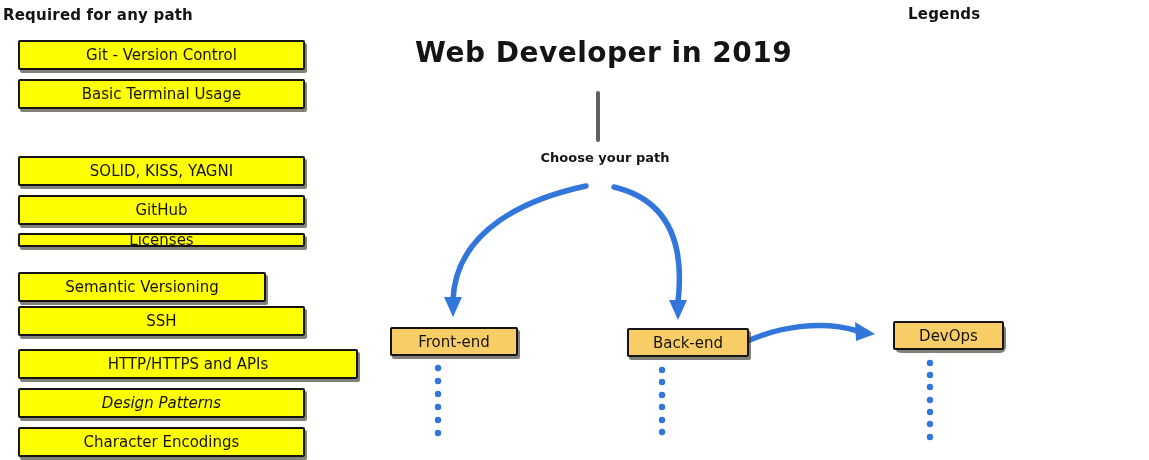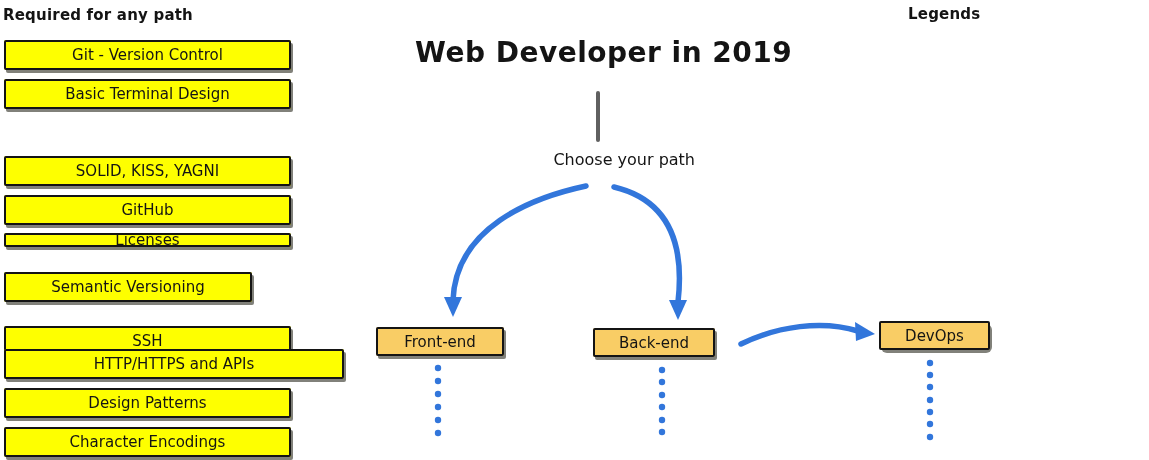--- a/index.html
+++ b/index.html
@@ -18,20 +18,21 @@
     letter-spacing:0.2px;
     white-space:nowrap;
   }
   
   .node{
     position:absolute;
     box-sizing:border-box;
     padding:0;
     border-radius:2px;
     box-shadow:2px 3px 0 rgba(62,62,50,0.65);
+    margin-left:14px;
   }
   .node .inner{
     box-sizing:border-box;
     width:100%;height:100%;
     border:2px solid #141414;
     border-radius:2px;
     display:flex;align-items:center;justify-content:center;
     font-size:15px;
     white-space:nowrap;
     cursor:pointer;
@@ -44,23 +45,23 @@
     left:415px;top:36px;width:370px;
     text-align:center;
     font-size:28px;
     font-weight:bold;
     letter-spacing:0.5px;
     white-space:nowrap;
   }
   .choose{
     position:absolute;
     left:515px;top:150px;width:180px;
-    text-align:right;
-    font-size:16px;
-    font-weight:normal;
+    text-align:center;
+    font-size:13px;
+    font-weight:bold;
     white-space:nowrap;
   }
   svg.overlay{
     position:absolute;left:0;top:0;
     pointer-events:none;
   }
 </style>
 </head>
 <body>
 
@@ -68,21 +69,21 @@
 
   <div class="heading" style="left:3px;top:6px;text-align:center;">Required for any path</div>
 
   <div class="node yellow" style="left:4px;top:40px;width:287px;height:30px;">
       <div class="inner">
         <span>Git - Version Control</span>
       </div>
     </div>
   <div class="node yellow" style="left:4px;top:79px;width:287px;height:30px;">
       <div class="inner">
-        <span>Basic Terminal Design</span>
+        <span>Basic Terminal Usage</span>
       </div>
     </div>
   <div class="node yellow" style="left:4px;top:195px;width:287px;height:30px;">
       <div class="inner">
         <span>GitHub</span>
       </div>
     </div>
   <div class="node yellow" style="left:4px;top:156px;width:287px;height:30px;">
       <div class="inner">
         <span>SOLID, KISS, YAGNI</span>
@@ -91,31 +92,31 @@
   <div class="node yellow" style="left:4px;top:233px;width:287px;height:14px;">
       <div class="inner">
         <span>Licenses</span>
       </div>
     </div>
   <div class="node yellow" style="left:4px;top:272px;width:248px;height:30px;">
       <div class="inner">
         <span>Semantic Versioning</span>
       </div>
     </div>
-  <div class="node yellow" style="left:4px;top:326px;width:287px;height:30px;">
+  <div class="node yellow" style="left:4px;top:306px;width:287px;height:30px;">
       <div class="inner">
         <span>SSH</span>
       </div>
     </div>
   <div class="node yellow" style="left:4px;top:349px;width:340px;height:30px;">
       <div class="inner">
         <span>HTTP/HTTPS and APIs</span>
       </div>
     </div>
-  <div class="node yellow" style="left:4px;top:388px;width:287px;height:30px;">
+  <div class="node yellow" style="left:4px;top:388px;width:287px;height:30px;font-style:italic;">
       <div class="inner">
         <span>Design Patterns</span>
       </div>
     </div>
   <div class="node yellow" style="left:4px;top:427px;width:287px;height:30px;">
       <div class="inner">
         <span>Character Encodings</span>
       </div>
     </div>
 
@@ -163,21 +164,21 @@
     </g>
   </svg>
 
   <div class="choose">Choose your path</div>
 
   <div class="node orange" style="left:376px;top:327px;width:128px;height:29px;">
       <div class="inner">
         <span>Front-end</span>
       </div>
     </div>
-  <div class="node orange" style="left:593px;top:328px;width:122px;height:29px;">
+  <div class="node orange" style="left:613px;top:328px;width:122px;height:29px;">
       <div class="inner">
         <span>Back-end</span>
       </div>
     </div>
   <div class="node orange" style="left:879px;top:321px;width:111px;height:29px;border-radius:6px;">
       <div class="inner">
         <span>DevOps</span>
       </div>
     </div>
 

